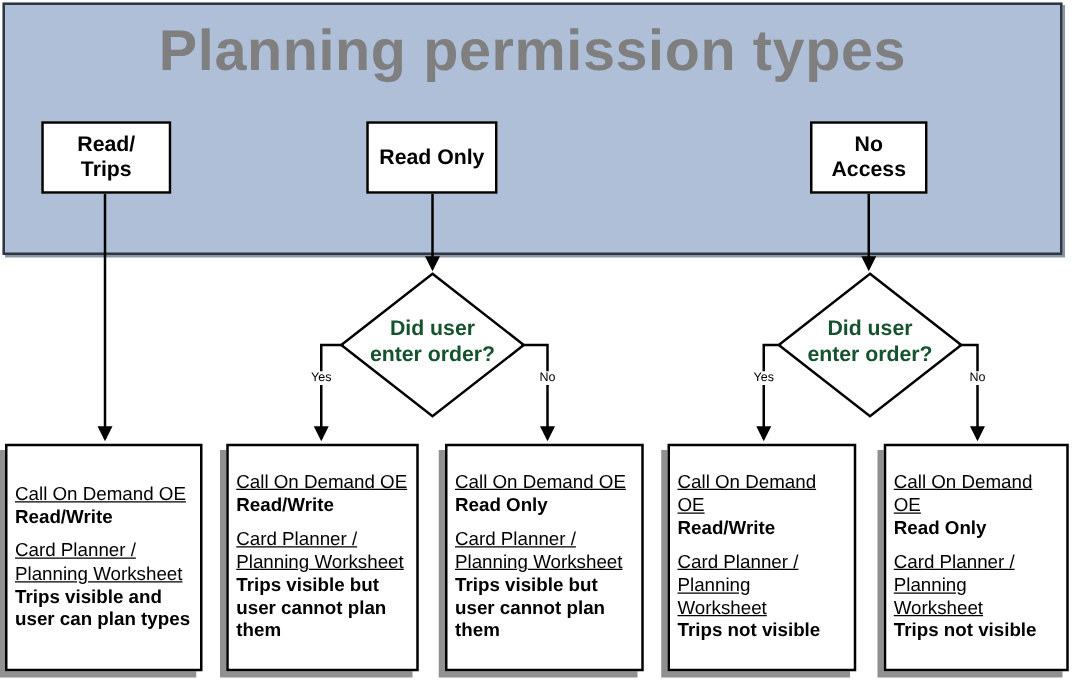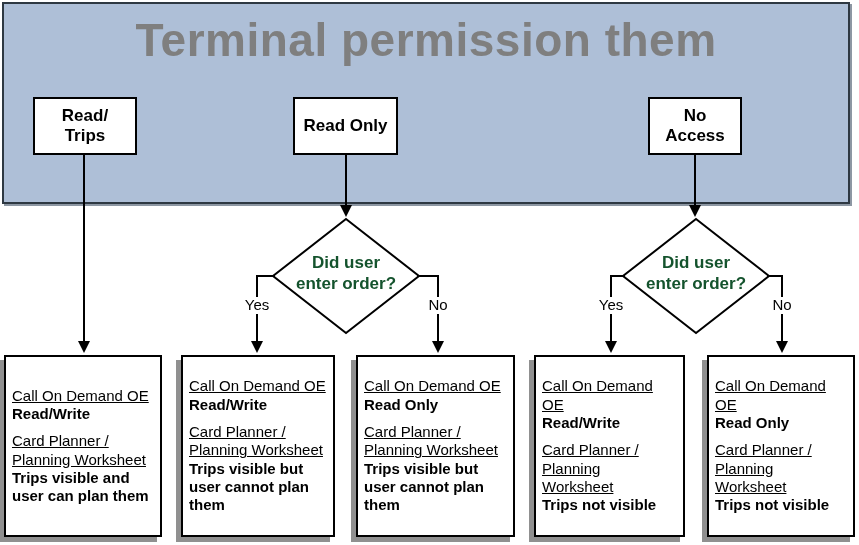--- a/index.html
+++ b/index.html
@@ -63,21 +63,21 @@
     color: #14532d;
   }
   #dlabel-1 { left: 280px; top: 252px; }
   #dlabel-2 { left: 630px; top: 252px; }
   .yn {
     position: absolute;
     top: 297px;
     transform: translateX(-50%);
     background: #ffffff;
     padding: 0 3px;
-    font-size: 15px;
+    font-size: 10px;
     color: #000000;
     line-height: 1.1;
   }
   #yn-y1 { left: 257px; }
   #yn-n1 { left: 438px; }
   #yn-y2 { left: 611px; }
   #yn-n2 { left: 782px; }
   .obox {
     position: absolute;
     top: 355px;
@@ -102,21 +102,21 @@
   .u { text-decoration: underline; }
   .b { font-weight: bold; }
   .gap { margin-top: 9px; }
 </style>
 </head>
 <body>
 
 <div class="canvas">
 
   <div class="band">
-    <div class="title">Terminal permission them</div>
+    <div class="title">Planning permission types</div>
   </div>
 
   <svg class="overlay" width="859" height="545" viewBox="0 0 859 545" xmlns="http://www.w3.org/2000/svg">
     <defs>
       <marker id="ah" markerUnits="userSpaceOnUse" markerWidth="13" markerHeight="13" refX="10" refY="6" orient="auto">
         <path d="M0,0 L12,6 L0,12 Z" fill="#000000"></path>
       </marker>
     </defs>
     <line x1="84" y1="155" x2="84" y2="351" stroke="#000" stroke-width="2" marker-end="url(#ah)"></line>
     <line x1="346" y1="155" x2="346" y2="215" stroke="#000" stroke-width="2" marker-end="url(#ah)"></line>
@@ -144,21 +144,21 @@
   <div class="yn" id="yn-n1">No</div>
   <div class="yn" id="yn-y2">Yes</div>
   <div class="yn" id="yn-n2">No</div>
 
   <div class="obox" id="obox-1">
     <div class="seg u">Call On Demand OE</div>
     <div class="seg b">Read/Write</div>
     <div class="seg u gap">Card Planner /
 Planning Worksheet</div>
     <div class="seg b">Trips visible and
-user can plan them</div>
+user can plan types</div>
   </div>
 
   <div class="obox" id="obox-2">
     <div class="seg u">Call On Demand OE</div>
     <div class="seg b">Read/Write</div>
     <div class="seg u gap">Card Planner /
 Planning Worksheet</div>
     <div class="seg b">Trips visible but
 user cannot plan
 them</div>

